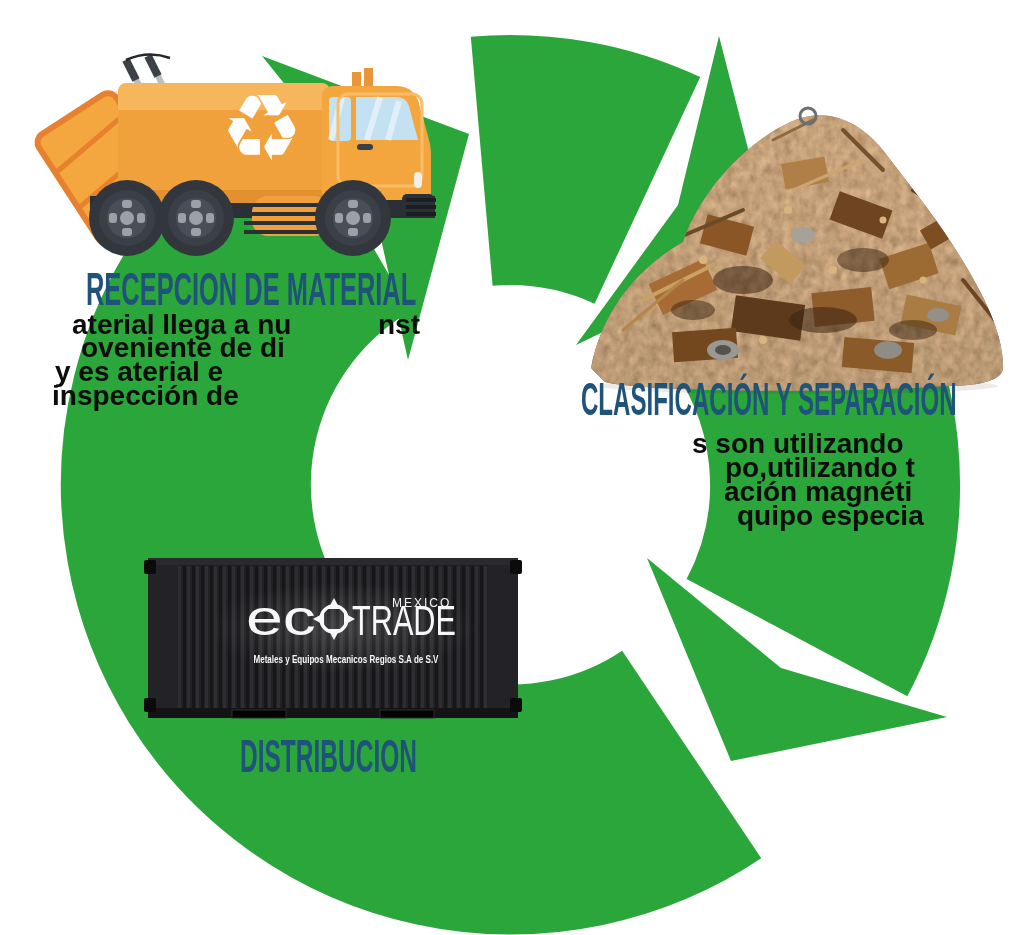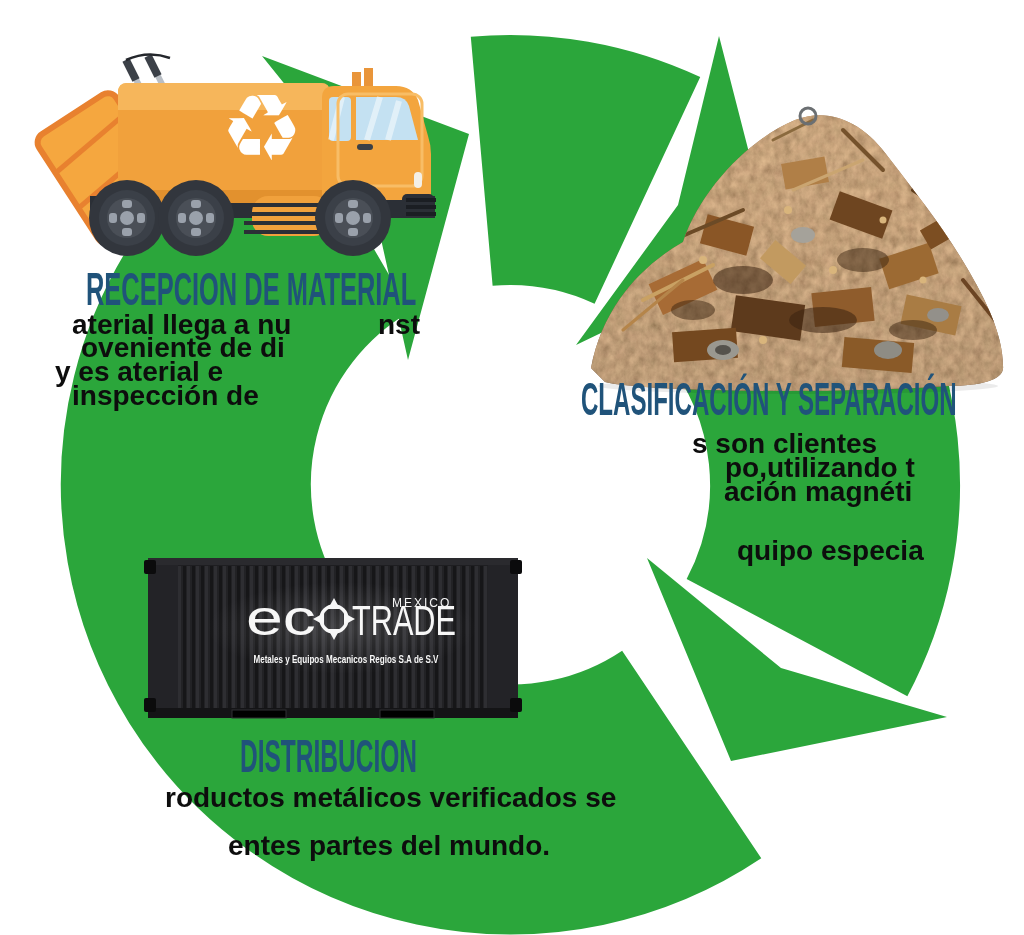--- a/index.html
+++ b/index.html
@@ -18,26 +18,26 @@
   .h-dis{left:240px;top:733px;transform:scaleX(0.533);}
   .bodytxt{
     position:absolute;font-weight:bold;font-size:28px;line-height:1;
     color:#0d0d0d;white-space:nowrap;
   }
   
   .r1 {left:72px; top:311px;}
   .r1b{left:378px;top:311px;}
   .r2 {left:81px; top:334px;}
   .r3 {left:55px; top:358px;}
-  .r4 {left:72px; top:382px;}
+  .r4 {left:52px; top:382px;}
   
   .c1 {left:692px;top:430px;}
   .c2 {left:725px;top:454px;}
   .c3 {left:724px;top:478px;}
-  .c4 {left:737px;top:502px;margin-top:35px;}
+  .c4 {left:737px;top:502px;}
   
   .d1 {left:165px;top:784px;}
   .d2 {left:197px;top:808px;}
   .d3 {left:228px;top:832px;}
 </style>
 </head>
 <body>
 
 <div class="stage">
 
@@ -252,21 +252,19 @@
   <div class="heading h-rec">RECEPCION DE MATERIAL</div>
   <div class="heading h-cla">CLASIFICACIÓN Y SEPARACIÓN</div>
   <div class="heading h-dis">DISTRIBUCION</div>
 
   <div class="bodytxt r1">aterial llega a nu</div>
   <div class="bodytxt r1b">nst</div>
   <div class="bodytxt r2">oveniente de di</div>
   <div class="bodytxt r3">y es aterial e</div>
   <div class="bodytxt r4">inspección de</div>
 
-  <div class="bodytxt c1">s son clientes</div>
+  <div class="bodytxt c1">s son utilizando</div>
   <div class="bodytxt c2">po,utilizando t</div>
   <div class="bodytxt c3">ación magnéti</div>
   <div class="bodytxt c4">quipo especia</div>
 
-  <div class="bodytxt d1">roductos metálicos verificados se</div>
-  <div class="bodytxt d3">entes partes del mundo.</div>
 
 </div>
 
 </body></html>

